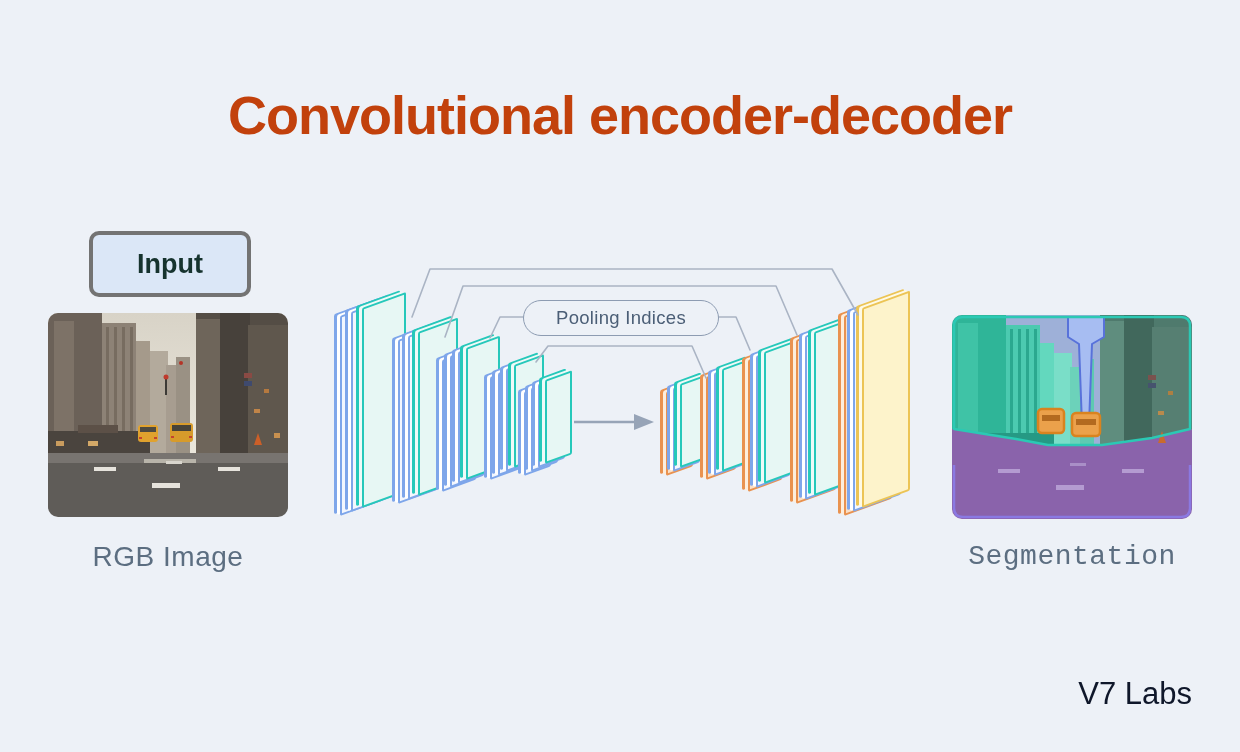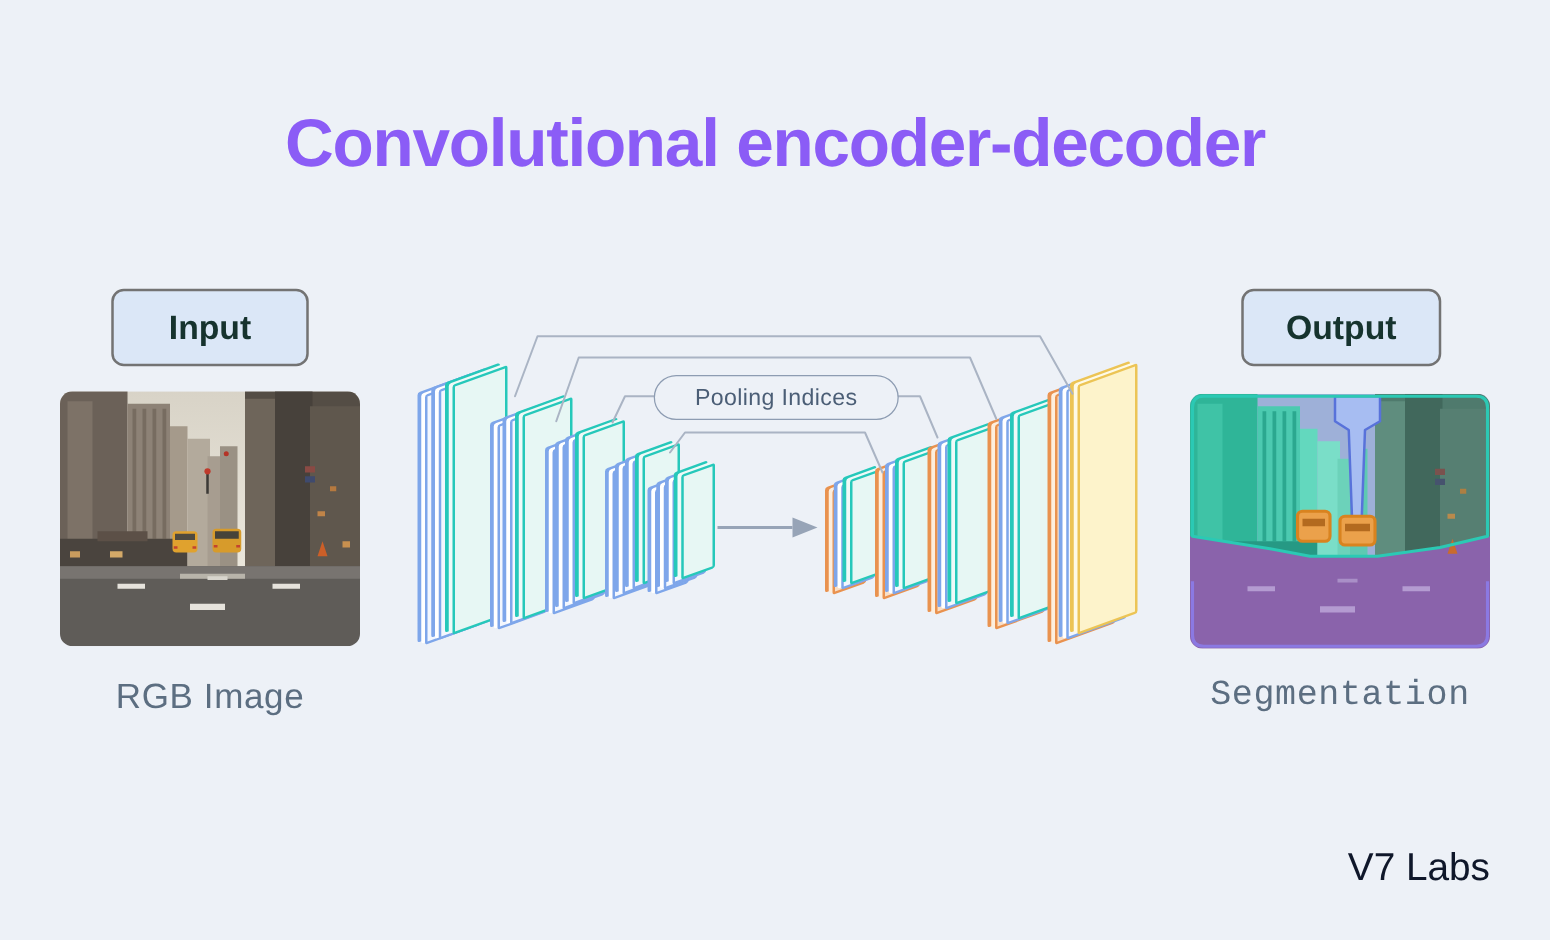--- a/index.html
+++ b/index.html
@@ -1,20 +1,20 @@
 <!DOCTYPE html>
 <html><head>
 <meta charset="utf-8">
 <style>
   html,body{margin:0;padding:0;background:#edf1f7;}
   .canvas{position:relative;width:1240px;height:752px;background:#edf1f7;overflow:hidden;
           font-family:"Liberation Sans","DejaVu Sans",sans-serif;}
   .title{position:absolute;left:0;top:84px;width:1240px;text-align:center;
-         font-size:54px;font-weight:700;letter-spacing:-1px;color:#8b5cf6;}
-  .io-badge{position:absolute;height:58px;border:2px solid #737373;background:#dbe7f7;
+         font-size:54px;font-weight:700;letter-spacing:-1px;color:#c2410c;}
+  .io-badge{position:absolute;height:58px;border:4px solid #737373;background:#dbe7f7;
             border-radius:10px;display:flex;align-items:center;justify-content:center;
             font-size:27px;font-weight:600;color:#16332e;}
   .badge-input{left:89px;top:231px;width:154px;}
   .badge-output{left:993px;top:231px;width:156px;}
   .photo{position:absolute;width:240px;height:204px;border-radius:10px;overflow:hidden;}
   .photo-input{left:48px;top:313px;}
   .photo-output{left:952px;top:315px;}
   .caption{position:absolute;width:240px;text-align:center;top:541px;
            font-size:28px;color:#5c6e81;letter-spacing:.5px;}
   .cap-in{left:48px;} .cap-out{left:952px;font-family:Liberation Mono, monospace;}
@@ -28,21 +28,20 @@
         font-size:18.5px;color:#4b5e76;letter-spacing:.3px;text-align:right;}
 </style>
 </head>
 <body>
 
 <div class="canvas">
 
   <div class="title">Convolutional encoder-decoder</div>
 
   <div class="io-badge badge-input">Input</div>
-  <div class="io-badge badge-output">Output</div>
 
   <div class="photo photo-input">
     <svg width="240" height="204" viewBox="0 0 240 204">
       <defs>
         <linearGradient id="skyg" x1="0" y1="0" x2="0" y2="1">
           <stop offset="0" stop-color="#d8d3c7"></stop>
             <stop offset="1" stop-color="#ece8dd"></stop>
         </linearGradient>
       </defs>
       <rect x="0" y="0" width="240" height="150" fill="url(#skyg)"></rect>

